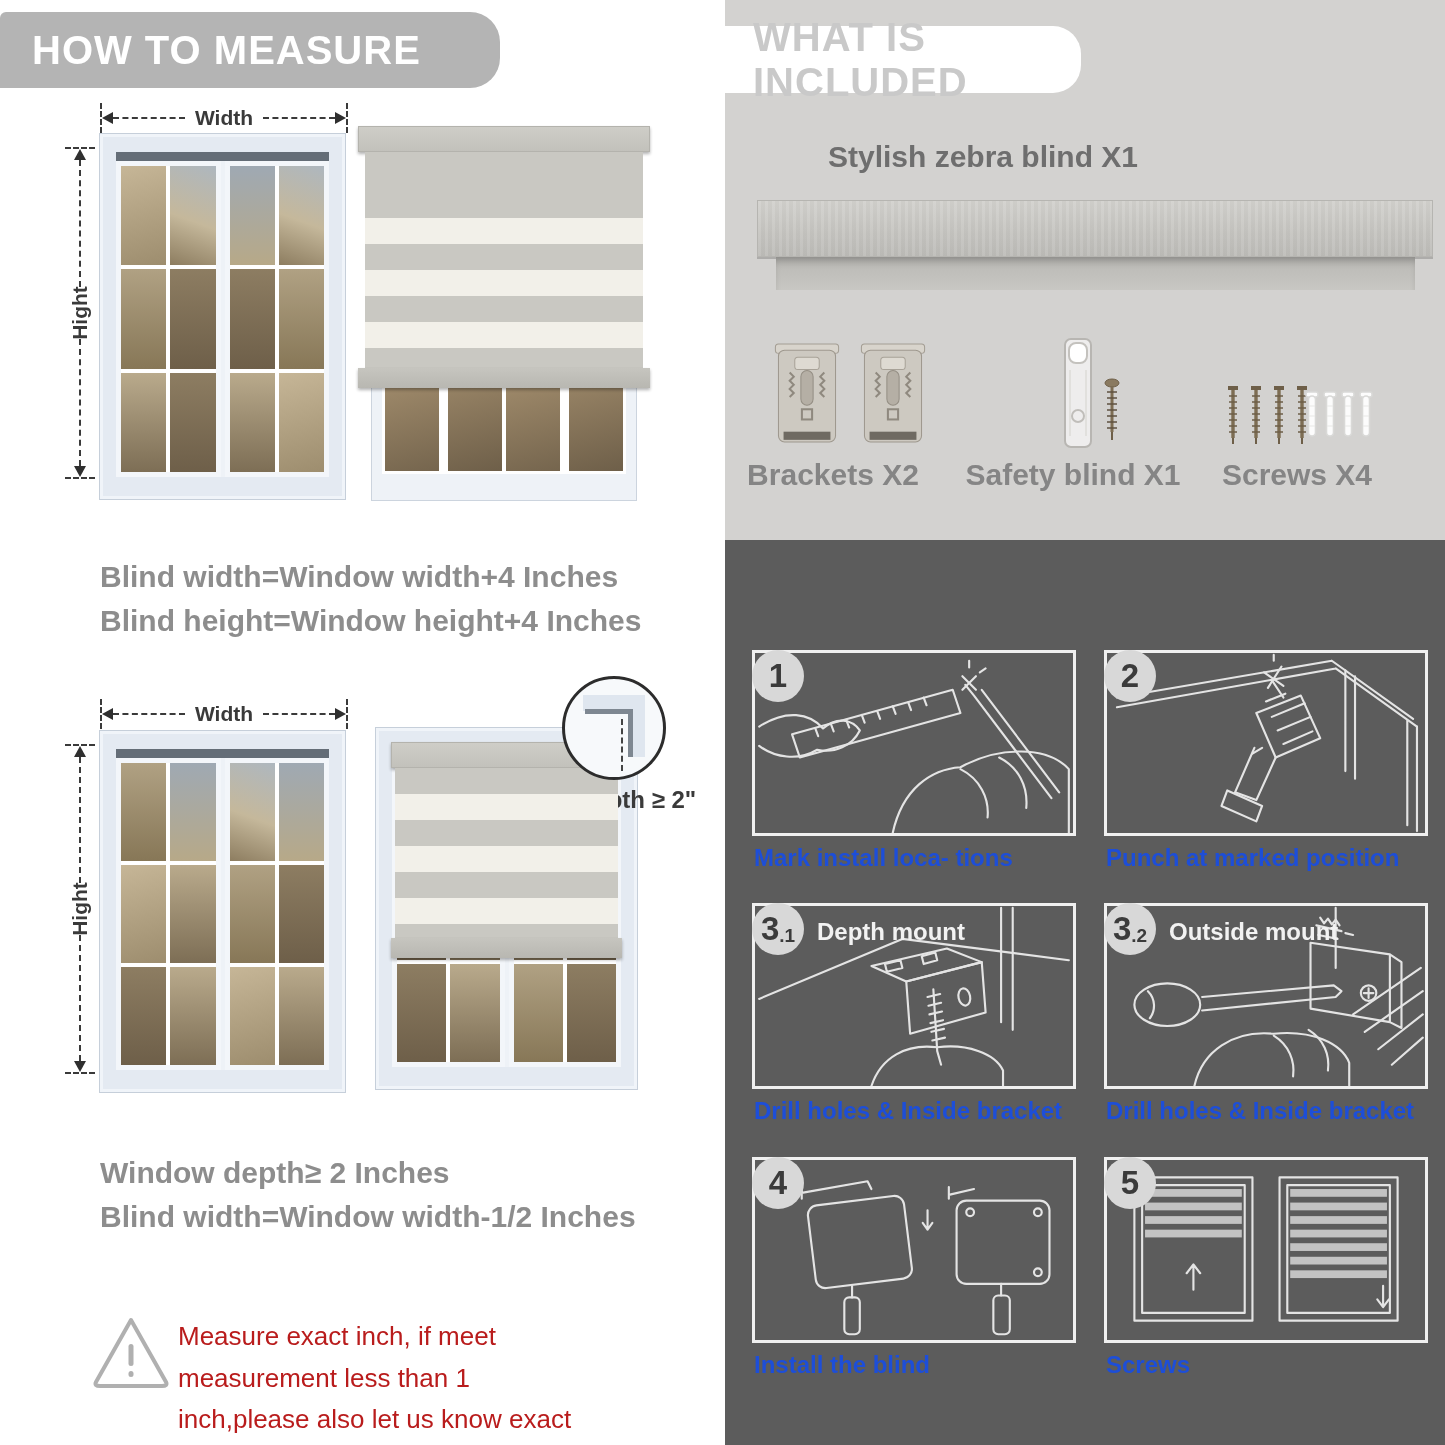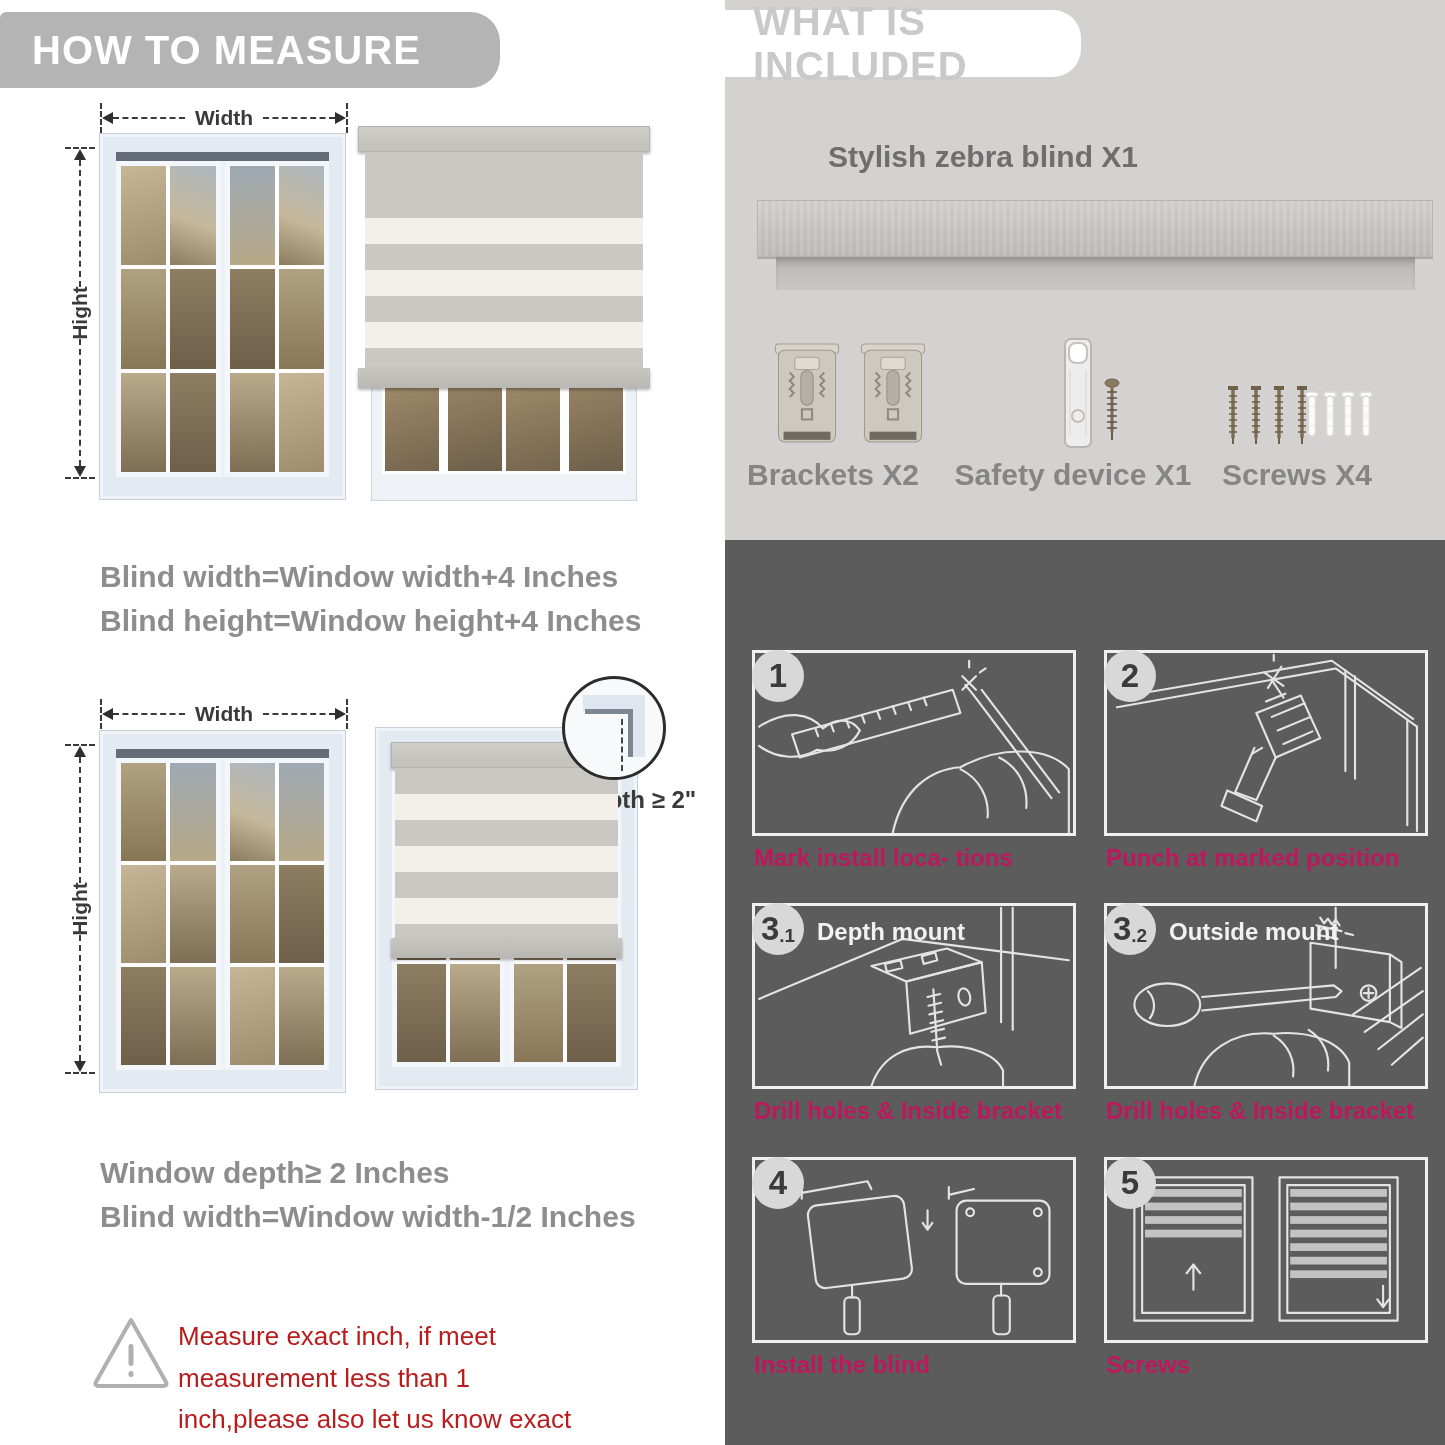--- a/index.html
+++ b/index.html
@@ -7,21 +7,21 @@
   .canvas {
     position:relative; width:1445px; height:1445px; overflow:hidden;
     font-family:Liberation Sans, sans-serif; background:#ffffff;
   }
   .abs { position:absolute; }
 
   
   .pill { position:absolute; display:flex; align-items:center; font-weight:bold; letter-spacing:1px; }
   .pill-gray { left:0; top:12px; width:500px; height:76px; background:#b4b4b4;
                border-radius:6px 30px 30px 0; color:#ffffff; font-size:40px; padding-left:32px; }
-  .pill-included { left:725px; top:10px; width:356px; height:67px; background:#ffffff;
+  .pill-included { left:725px; top:26px; width:356px; height:67px; background:#ffffff;
                border-radius:0 28px 28px 0; color:#c9c9c9; font-size:40px; padding-left:28px; }
   .pill-mount { left:725px; top:556px; width:586px; height:74px; background:#ffffff;
                border-radius:0 28px 28px 0; color:#3d3d3d; font-size:40px; padding-left:28px; }
 
   
   .right-top { position:absolute; left:725px; top:0; width:720px; height:540px; background:#d3d2d0; }
   .right-bottom { position:absolute; left:725px; top:540px; width:720px; height:905px; background:#5c5c5c; }
 
   
   .h-measure { position:absolute; display:flex; align-items:center; height:36px; color:#3a3a3a; }
@@ -99,21 +99,21 @@
       transform:translateX(-50%); white-space:nowrap; }
 
   
   .step-panel { position:absolute; width:324px; height:186px; border:3px solid #f0f0f0; }
   .badge { position:absolute; left:-3px; top:-3px; width:52px; height:52px; border-radius:50%;
            background:#d8d8d8; color:#3b3b3b; font-weight:bold; font-size:33px;
            display:flex; align-items:center; justify-content:center; z-index:2; }
   .badge .sub { font-size:19px; margin-top:14px; }
   .inner-label { position:absolute; left:62px; top:12px; color:#f2f2f2; font-weight:bold; font-size:24px; z-index:2; }
   .step-art { position:absolute; left:0; top:0; width:100%; height:100%; }
-  .step-caption { position:absolute; color:#be185d; font-weight:bold; font-size:24px; white-space:nowrap; }
+  .step-caption { position:absolute; color:#1d4ed8; font-weight:bold; font-size:24px; white-space:nowrap; }
 
   .line-art { stroke:#ececec; stroke-width:2.2; fill:none; stroke-linecap:round; stroke-linejoin:round; opacity:.95; }
   .fill-stripe { fill:#dcdcdc; stroke:none; opacity:.85; }
 </style>
 </head>
 <body>
 
 <div class="canvas">
 
   <div class="right-top"></div>
@@ -328,21 +328,21 @@
         <rect x="40.5" y="6" width="7" height="40" rx="3.5"></rect>
       <rect x="56" y="2" width="12" height="5" rx="2"></rect>
         <rect x="58.5" y="6" width="7" height="40" rx="3.5"></rect>
     </g>
     <g stroke="#e8e8e6" stroke-width="1">
       <path d="M5,16 h6 M5,26 h6 M5,36 h6 M23,16 h6 M23,26 h6 M23,36 h6 M41,16 h6 M41,26 h6 M41,36 h6 M59,16 h6 M59,26 h6 M59,36 h6"></path>
     </g>
   </svg>
 
   <div class="item-label" style="left:833px;">Brackets X2</div>
-  <div class="item-label" style="left:1073px;">Safety device X1</div>
+  <div class="item-label" style="left:1073px;">Safety blind X1</div>
   <div class="item-label" style="left:1297px;">Screws X4</div>
 
 
   <div class="step-panel" style="left:752px; top:650px;">
     <div class="badge">
         <span>1</span>
         <span class="sub"></span>
       </div>
     <svg class="step-art line-art" viewBox="0 0 324 186">
       <path d="M2,76 C30,58 54,62 68,78 C82,66 98,68 106,80 C98,96 80,104 62,100 C42,112 18,108 2,96"></path>

